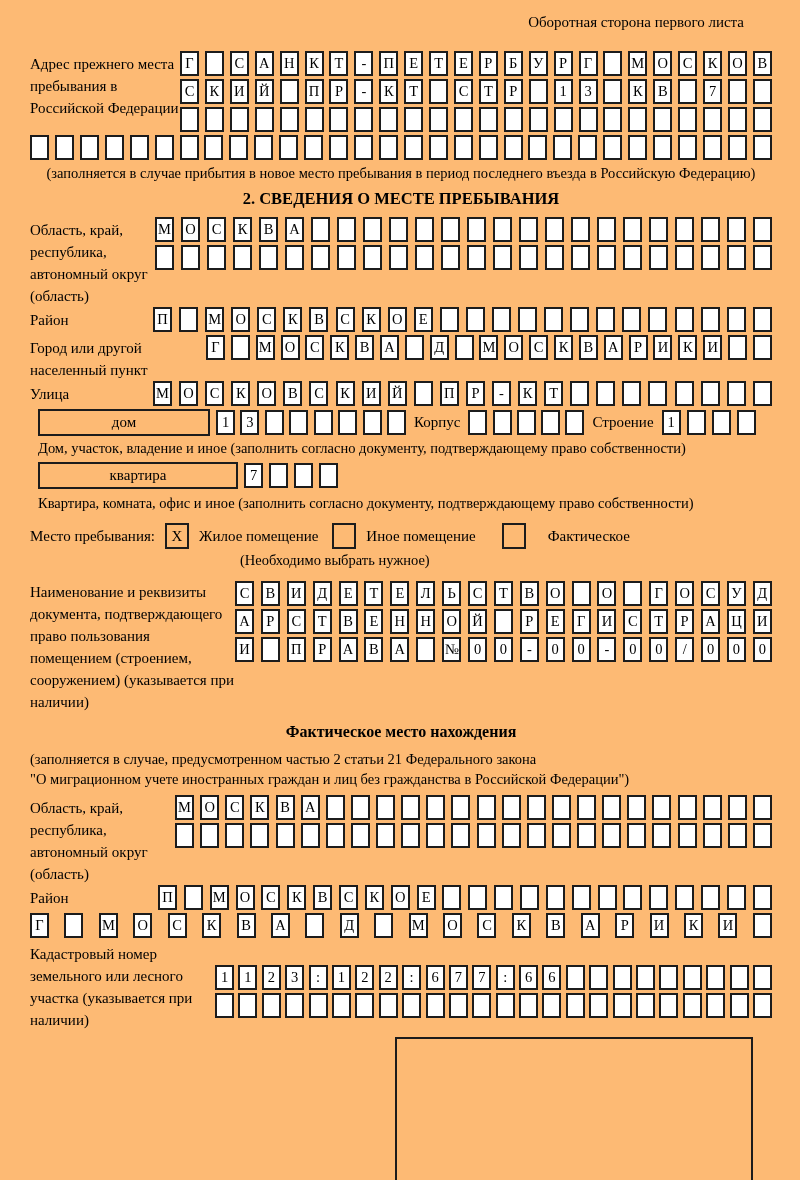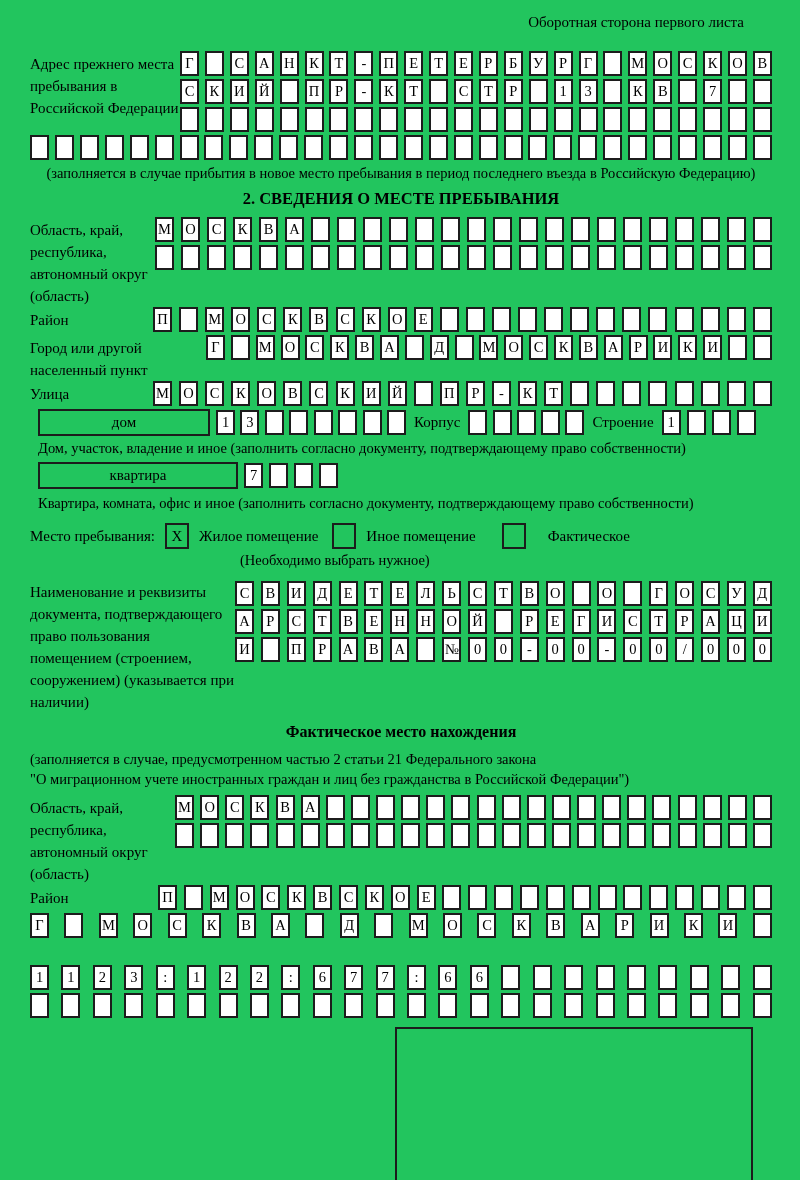--- a/index.html
+++ b/index.html
@@ -1,18 +1,18 @@
 <!DOCTYPE html>
 <html><head>
 <meta charset="utf-8">
 <style>
   * { margin:0; padding:0; box-sizing:border-box; }
   html,body { background:#fff; }
   body { font-family:"Liberation Serif","DejaVu Serif",serif; color:#000; }
-  .page { width:800px; height:1180px; padding:14px 28px 0 30px; background:#22c55e; overflow:hidden; }
+  .page { width:800px; height:1180px; padding:14px 28px 0 30px; background:#fdba74; overflow:hidden; }
 
   .header-note { text-align:right; font-size:15px; padding-right:28px; margin-bottom:20px; }
 
   .field { display:flex; align-items:flex-start; }
   .flabel { font-size:15px; line-height:22px; flex:none; padding-top:2px; }
   .fcells { flex:1; min-width:0; }
 
   .cells { display:flex; justify-content:space-between; margin-bottom:3px; }
   .cell { width:19px; height:25px; flex:none; border:2px solid #1c1c1c; background:#fff;
           display:flex; align-items:center; justify-content:center;
@@ -569,20 +569,21 @@
           <span class="cell">Р</span>
           <span class="cell">И</span>
           <span class="cell">К</span>
           <span class="cell">И</span>
           <span class="cell"></span>
         </div>
       </div>
   </div>
 
   <div class="field">
+    <div class="flabel w185">Кадастровый номер земельного или лесного участка (указывается при наличии)</div>
     <div class="fcells cad-offset">
       <div class="cells">
           <span class="cell">1</span>
           <span class="cell">1</span>
           <span class="cell">2</span>
           <span class="cell">3</span>
           <span class="cell">:</span>
           <span class="cell">1</span>
           <span class="cell">2</span>
           <span class="cell">2</span>

